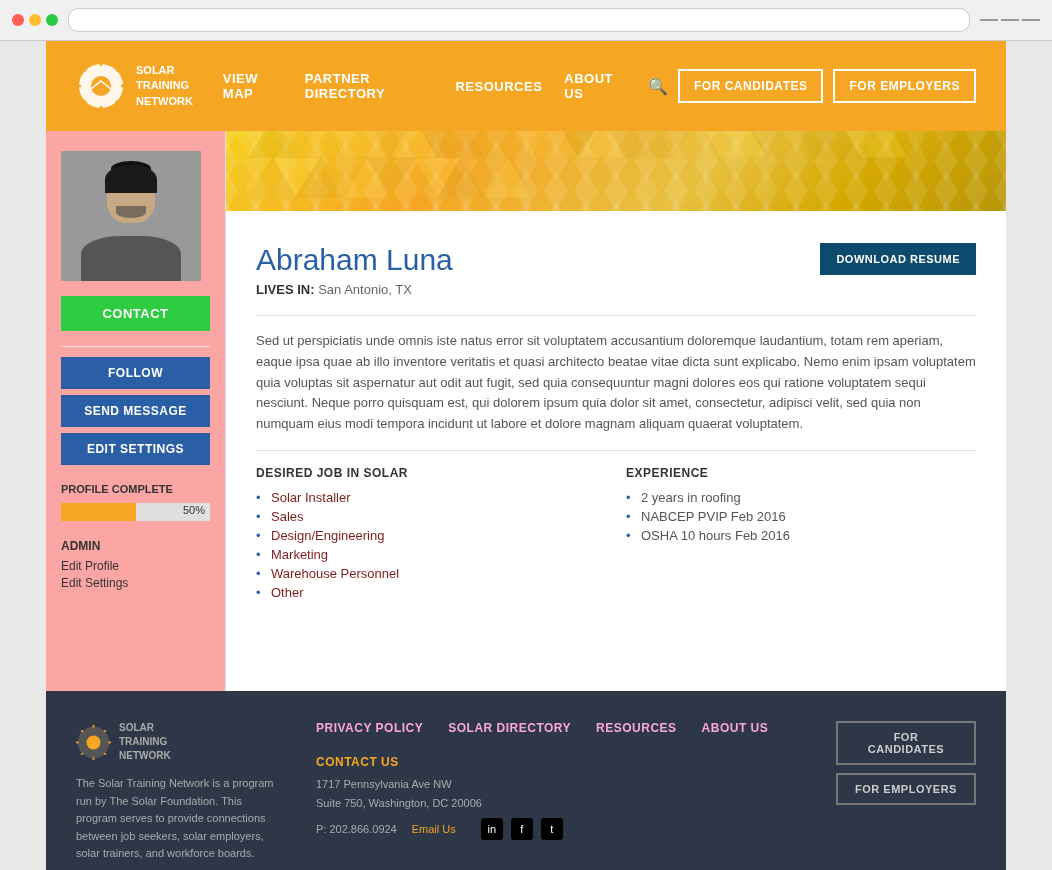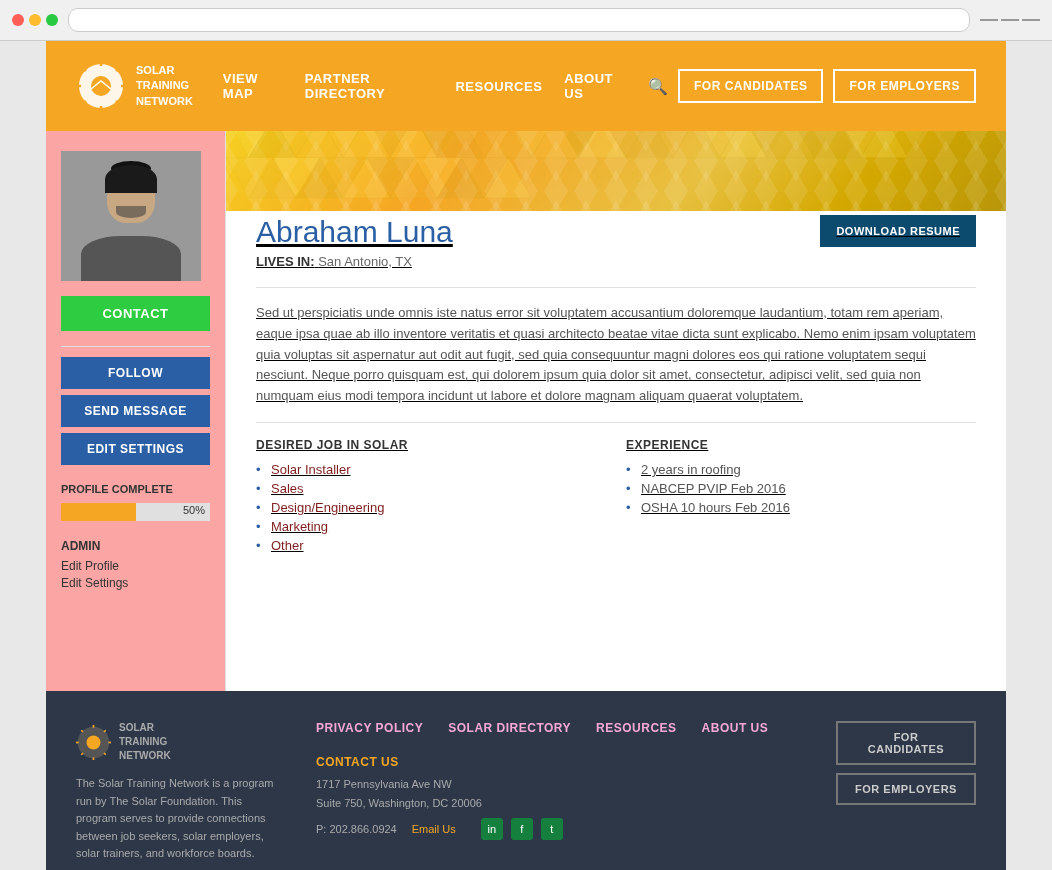--- a/index.html
+++ b/index.html
@@ -217,21 +217,21 @@
       position: absolute;
       top: 0; left: 0; right: 0; bottom: 0;
       background-image:
         linear-gradient(60deg, rgba(255,255,255,0.1) 25%, transparent 25%),
         linear-gradient(-60deg, rgba(255,255,255,0.1) 25%, transparent 25%),
         linear-gradient(60deg, transparent 75%, rgba(255,255,255,0.1) 75%),
         linear-gradient(-60deg, transparent 75%, rgba(255,255,255,0.1) 75%);
       background-size: 30px 30px;
     }
 
-    .profile-body { padding: 4px 30px; text-decoration: underline; }
+    .profile-body { padding: 32px 30px; }
     .profile-name-row {
       display: flex;
       align-items: flex-start;
       justify-content: space-between;
       margin-bottom: 5px;
     }
     .profile-name {
       font-size: 30px;
       color: #2a5fa5;
       font-weight: normal;
@@ -378,21 +378,21 @@
       color: #f5a623;
       cursor: pointer;
       text-decoration: none;
       font-size: 11px;
     }
     .footer-social { display: flex; gap: 8px; margin-left: 10px; align-items: center; }
     .footer-social-icon {
       width: 22px;
       height: 22px;
       border-radius: 3px;
-      background: #15803d;
+      background: #000000;
       display: flex;
       align-items: center;
       justify-content: center;
       font-size: 11px;
       color: white;
       cursor: pointer;
     }
     .footer-right-btns {
       display: flex;
       flex-direction: column;
@@ -589,20 +589,21 @@
         <div class="section-divider"></div>
 
         <div class="two-col-section">
           <div class="col-half">
             <div class="section-title">DESIRED JOB IN SOLAR</div>
             <ul class="job-list">
               <li><a>Solar Installer</a></li>
               <li><a>Sales</a></li>
               <li><a>Design/Engineering</a></li>
               <li><a>Marketing</a></li>
+              <li><a>Warehouse Personnel</a></li>
               <li><a>Other</a></li>
             </ul>
           </div>
           <div class="col-half">
             <div class="section-title">EXPERIENCE</div>
             <ul class="exp-list">
               <li><span>2 years in roofing</span></li>
               <li><span>NABCEP PVIP Feb 2016</span></li>
               <li><span>OSHA 10 hours Feb 2016</span></li>
             </ul>

